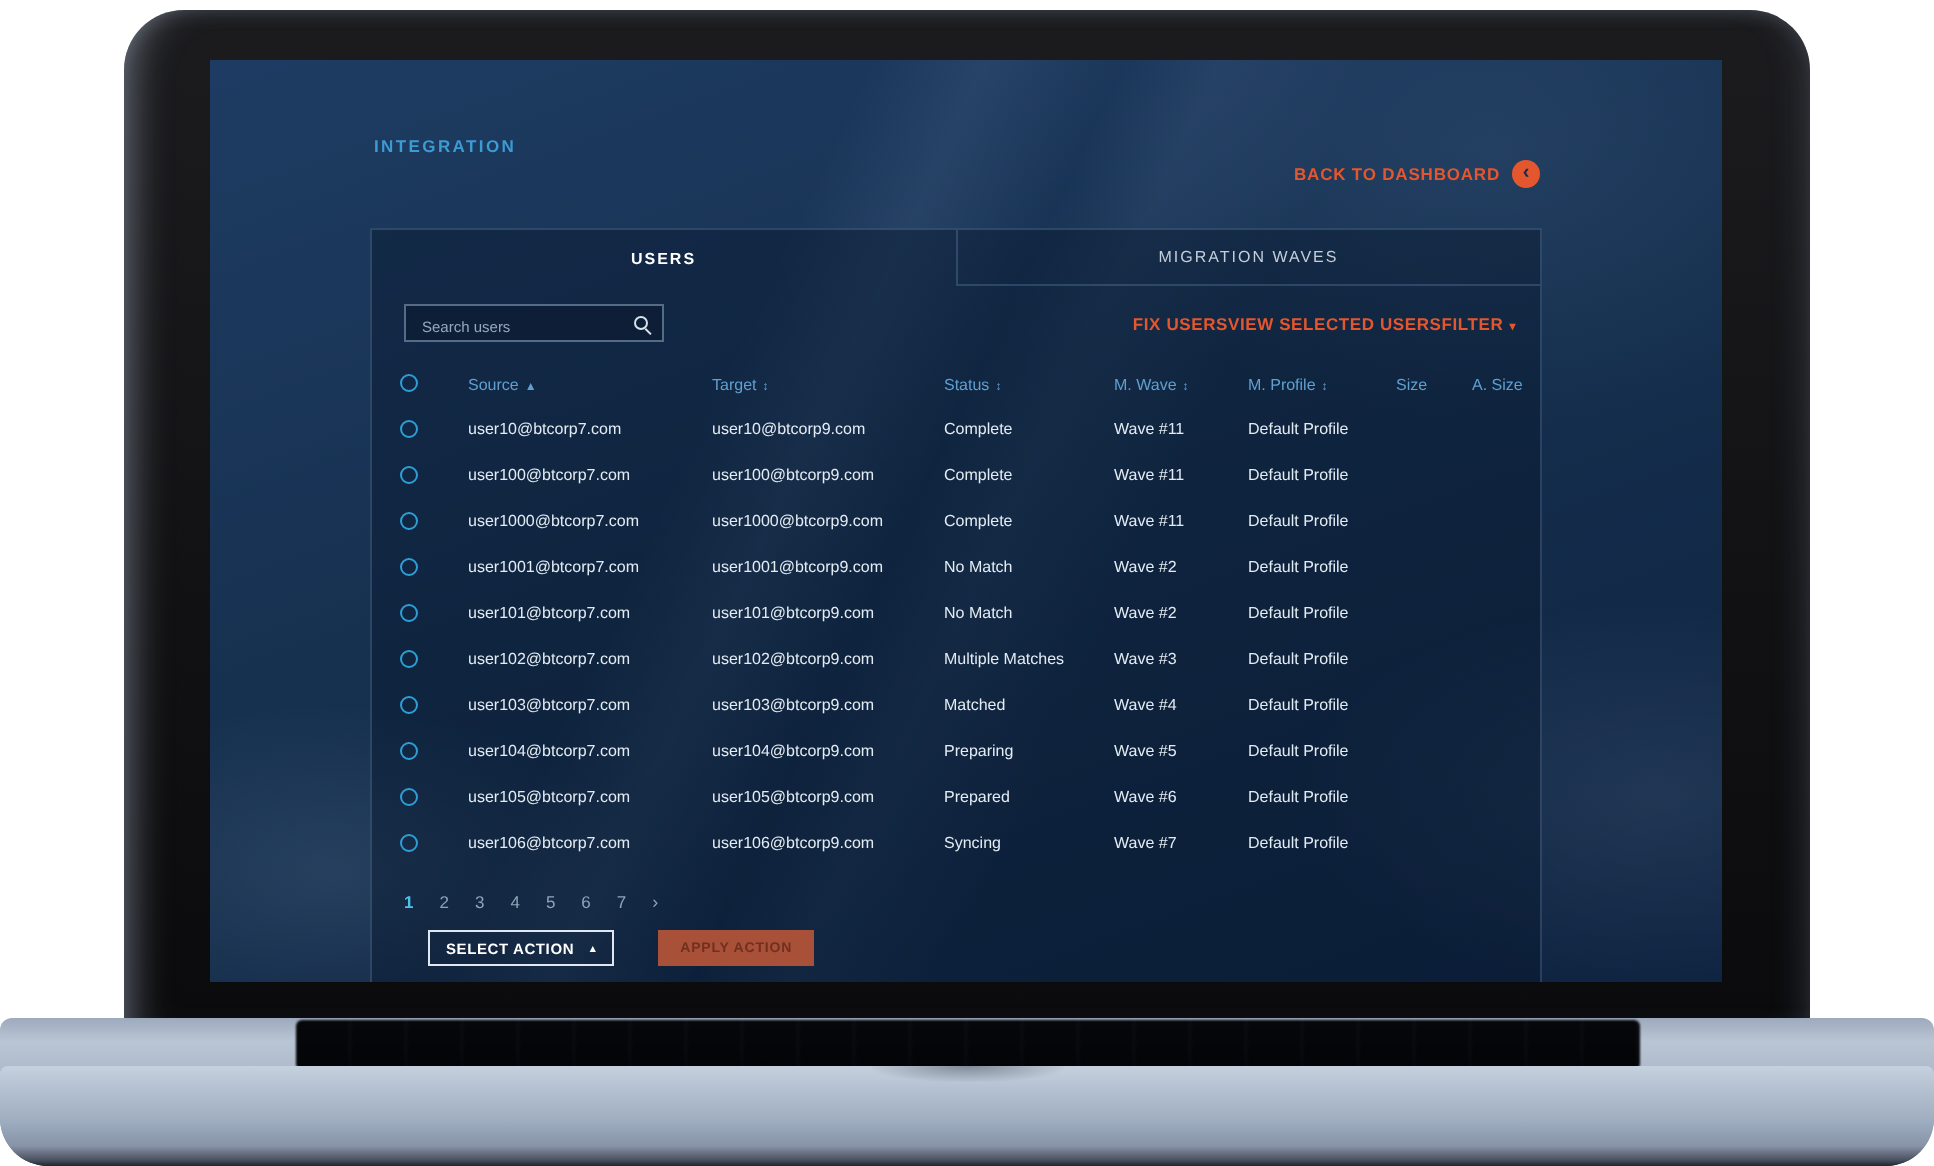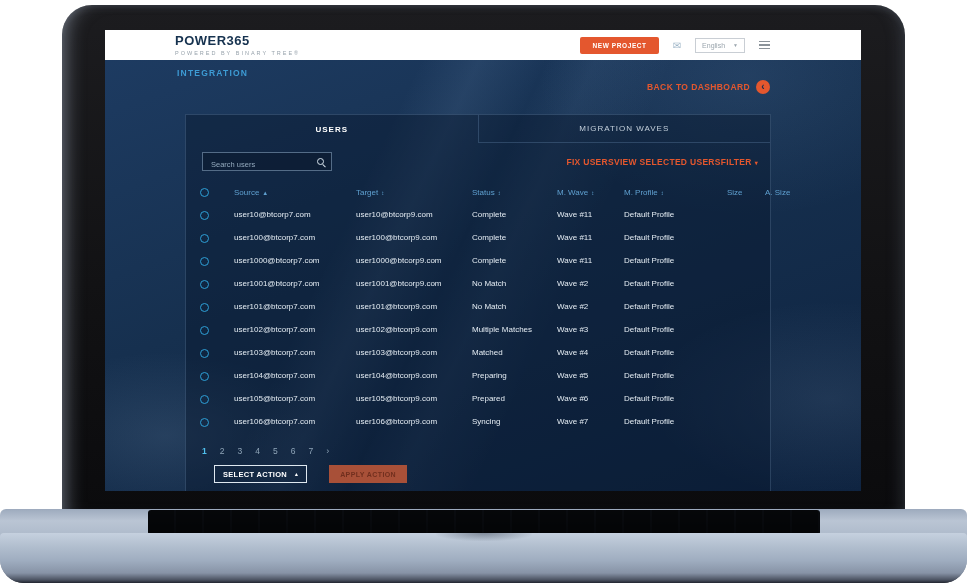--- a/index.html
+++ b/index.html
@@ -68,21 +68,21 @@
   }
   .mail-ic { color:#9fb6c8; font-size:10px; }
   .lang-select {
     border:1px solid #c9ced4; color:#9aa5ad; font-size:7px; padding:3px 6px;
     display:flex; align-items:center; gap:8px; background:#fff; cursor:pointer;
   }
   .lang-caret { font-size:5px; color:#9aa5ad; }
   .burger { display:flex; flex-direction:column; gap:2px; cursor:pointer; }
   .burger i { display:block; width:11px; height:1.5px; background:#8a9299; }
 
-  .hero { position:absolute; left:72px; right:91px; top:38px; }
+  .hero { position:absolute; left:82px; right:91px; top:38px; }
   .section-label { color:var(--linkblue,#3D9BD4); font-size:8.5px; font-weight:bold; letter-spacing:1.2px; }
   .page-title { color:#f2f6fa; font-size:13.5px; font-weight:bold; letter-spacing:.6px; margin-top:5px; }
   .back-wrap { position:absolute; right:0; top:12px; display:flex; align-items:center; gap:6px; cursor:pointer; }
   .back-label { color:var(--accent,#E4572E); font-size:8.5px; font-weight:bold; letter-spacing:.4px; }
   .back-circle {
     width:14px; height:14px; border-radius:50%; background:var(--accent,#E4572E);
     color:#142c4e; font-size:10px; font-weight:bold; display:flex; align-items:center; justify-content:center;
     line-height:1; padding-bottom:1px;
   }
 
@@ -126,21 +126,21 @@
 
   .thead { flex:none; display:flex; align-items:center; height:22px; padding-left:14px; margin-top:4px; }
   .th { color:var(--thblue,#5FA0D0); font-size:8px; white-space:nowrap; }
   .sort-ic { font-size:6px; margin-left:3px; color:var(--thblue,#5FA0D0); }
   .col-radio { width:34px; flex:none; }
   .c-source { width:122px; flex:none; }
   .c-target { width:116px; flex:none; }
   .c-status { width:85px; flex:none; }
   .c-wave   { width:67px; flex:none; }
   .c-profile{ width:74px; flex:none; }
-  .c-size   { width:38px; flex:none;margin-left:29px; }
+  .c-size   { width:38px; flex:none; }
   .c-asize  { width:40px; flex:none; }
 
   .tbody { flex:none; }
   .trow { display:flex; align-items:center; height:23px; padding-left:14px; cursor:pointer; }
   .td { color:#e4ecf3; font-size:8px; white-space:nowrap; overflow:hidden; }
   .radio {
     width:9px; height:9px; border-radius:50%; border:1.5px solid #2d9fd6;
     display:inline-block; cursor:pointer;
   }
 
@@ -165,39 +165,20 @@
 </style>
 </head>
 <body>
 
 <div class="stage">
   <div class="lid"></div>
 
   <div class="screen">
     <div class="app-bg"></div>
 
-    <div class="topbar">
-      <div class="logo-block">
-        <div class="logo-title">POWER365</div>
-        <div class="logo-sub">POWERED BY BINARY TREE®</div>
-      </div>
-      <div class="topbar-right">
-        <button class="btn-new-project">NEW PROJECT</button>
-        <span class="mail-ic">✉</span>
-        <div class="lang-select">
-          <span>English</span>
-          <span class="lang-caret">▼</span>
-        </div>
-        <div class="burger">
-            <i></i>
-            <i></i>
-            <i></i>
-          </div>
-      </div>
-    </div>
 
     <div class="hero">
       <div class="section-label">INTEGRATION</div>
       <div class="back-wrap">
         <span class="back-label">BACK TO DASHBOARD</span>
         <span class="back-circle">‹</span>
       </div>
     </div>
 
     <div class="panel">

